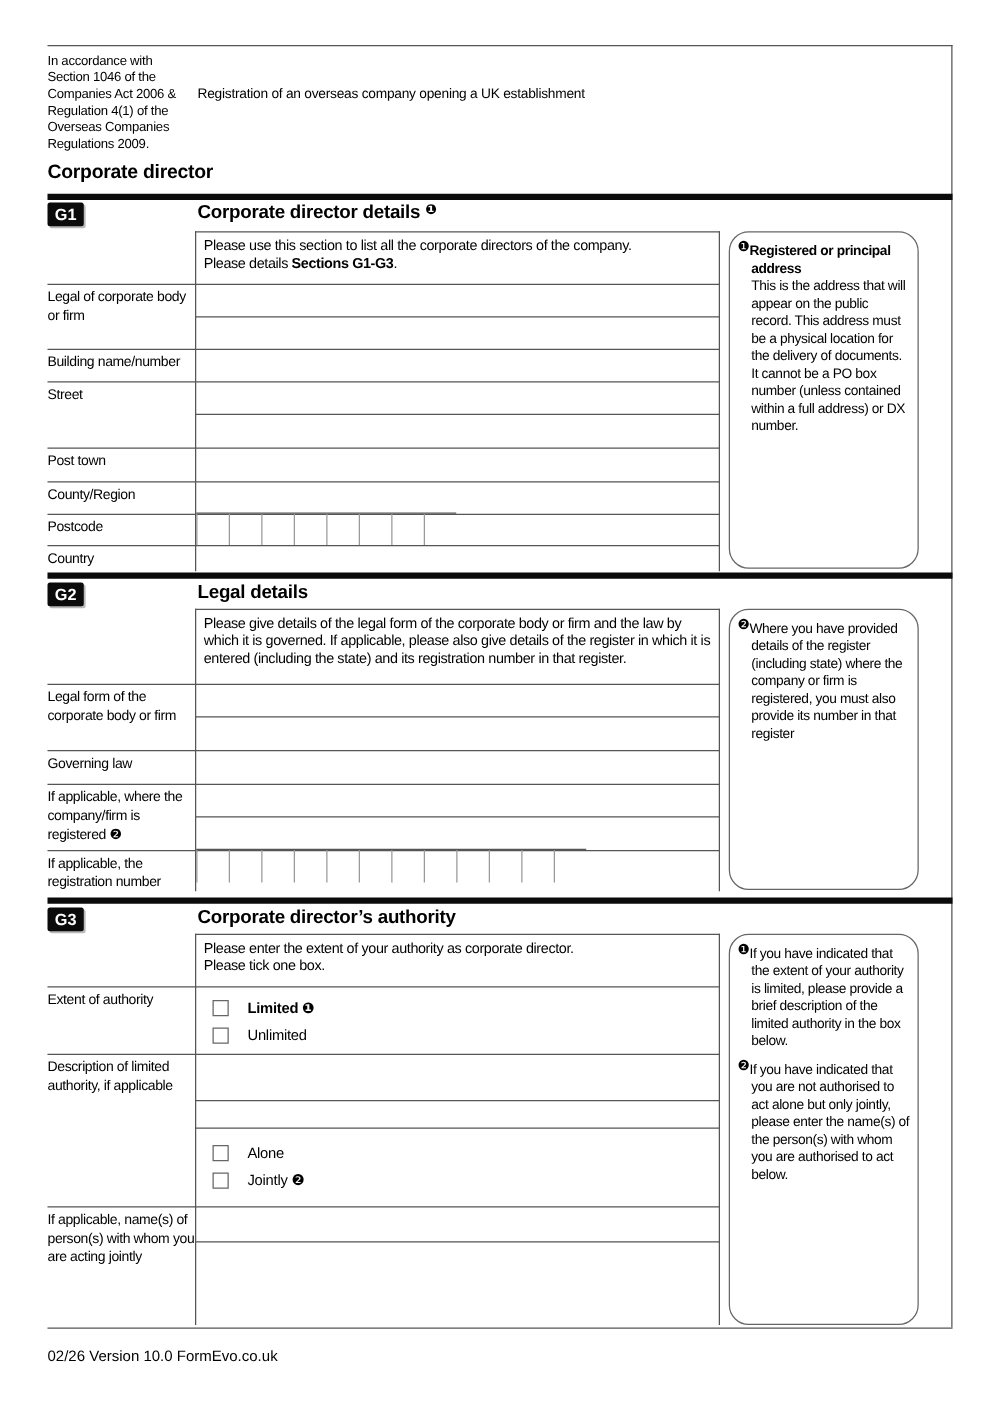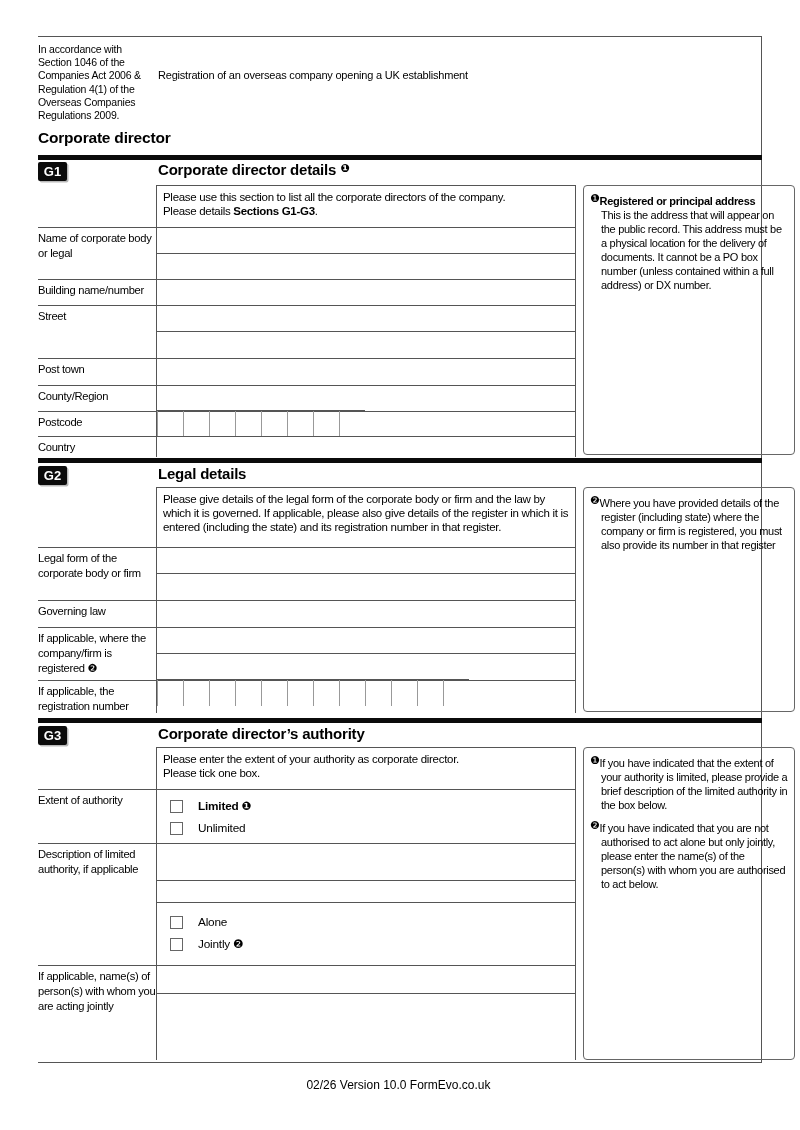--- a/index.html
+++ b/index.html
@@ -14,29 +14,29 @@
   .sec-title{position:absolute;left:158px;font-size:15px;font-weight:bold;letter-spacing:-0.2px;white-space:nowrap;}
   .marker-sup{font-size:11px;vertical-align:3px;}
   .statutory{position:absolute;left:38px;top:43px;width:118px;font-size:10.5px;line-height:13.2px;letter-spacing:-0.2px;}
   .page-title{position:absolute;left:157px;top:36px;font-size:25px;letter-spacing:-0.5px;white-space:nowrap;}
   .page-title .b{font-weight:bold;}
   .subtitle{position:absolute;left:158px;top:69px;font-size:11px;letter-spacing:-0.2px;white-space:nowrap;}
   .heading{position:absolute;left:38px;top:129px;font-size:15.5px;font-weight:bold;letter-spacing:-0.2px;}
   .label{position:absolute;left:38px;width:120px;font-size:11.2px;line-height:15.2px;letter-spacing:-0.3px;}
   .fieldtext{position:absolute;left:163px;width:408px;font-size:11.5px;line-height:14px;letter-spacing:-0.3px;}
   .input-area{position:absolute;background:transparent;}
-  .note-box{position:absolute;left:583px;width:212px;border:1px solid #666;border-radius:4px;
+  .note-box{position:absolute;left:583px;width:152px;border:1px solid #666;border-radius:16px;
             padding:5px 5px 5px 6px;box-sizing:border-box;font-size:11px;line-height:14px;letter-spacing:-0.3px;}
   .note-item{padding-left:11px;text-indent:-11px;margin-bottom:6px;}
   .note-title{font-weight:bold;}
   .checkbox{position:absolute;width:11px;height:11px;border:1px solid #666;background:#fff;}
   .opt-label{position:absolute;font-size:11.8px;letter-spacing:-0.2px;white-space:nowrap;}
   .cells{position:absolute;left:157px;border-top:1px solid #555;display:flex;}
   .cells .cell{width:26px;box-sizing:border-box;border-left:1px solid #999;}
-  .footer{position:absolute;left:38px;top:1078px;width:721px;text-align:center;font-size:12px;letter-spacing:0;}
+  .footer{position:absolute;left:38px;top:1078px;width:721px;text-align:left;font-size:12px;letter-spacing:0;}
 </style>
 </head>
 <body>
 
 <div class="page">
 
   <div class="hline" style="left:38px;top:36px;width:724px;"></div>
   <div class="vline" style="left:761px;top:36px;height:1026px;"></div>
   <div class="hline" style="left:38px;top:1062px;width:724px;"></div>
 
@@ -51,21 +51,21 @@
   <div class="hline" style="left:156px;top:185px;width:420px;"></div>
   <div class="vline" style="left:156px;top:185px;height:272px;"></div>
   <div class="vline" style="left:575px;top:185px;height:272px;"></div>
 
   <div class="fieldtext" style="top:190px;">
     <div>Please use this section to list all the corporate directors of the company.</div>
     <div><span>Please details </span><span style="font-weight:bold;">Sections G1-G3</span><span>.</span></div>
   </div>
 
   <div class="hline" style="left:38px;top:227px;width:538px;"></div>
-  <div class="label" style="top:231px;">Name of corporate body or legal</div>
+  <div class="label" style="top:231px;">Legal of corporate body or firm</div>
   <div class="input-area" style="left:157px;top:228px;width:418px;height:24px;"></div>
   <div class="hline" style="left:156px;top:253px;width:420px;"></div>
   <div class="input-area" style="left:157px;top:254px;width:418px;height:24px;"></div>
 
   <div class="hline" style="left:38px;top:279px;width:538px;"></div>
   <div class="label" style="top:283px;">Building name/number</div>
   <div class="input-area" style="left:157px;top:280px;width:418px;height:24px;"></div>
 
   <div class="hline" style="left:38px;top:305px;width:538px;"></div>
   <div class="label" style="top:309px;">Street</div>

